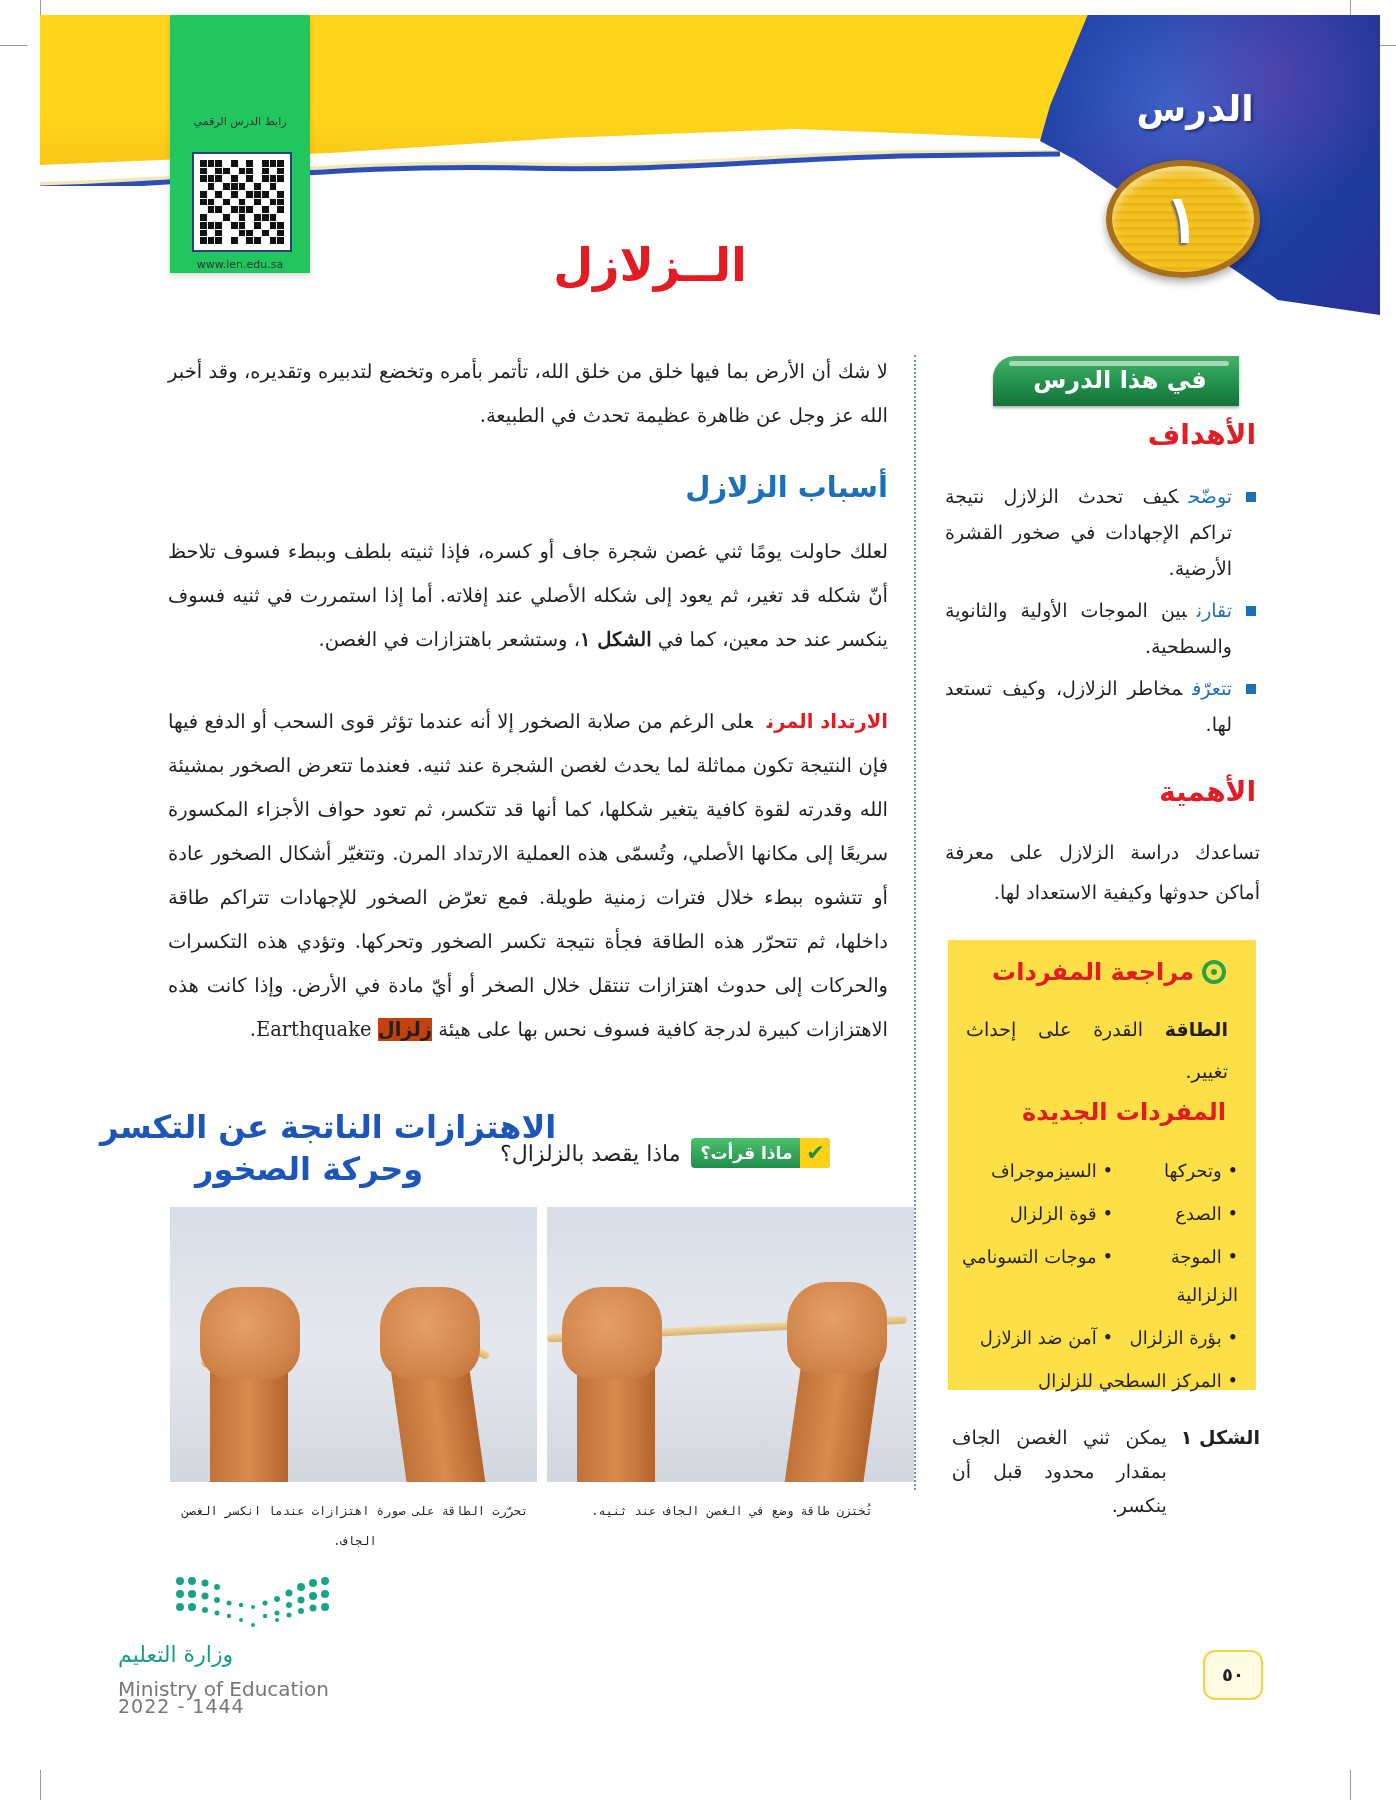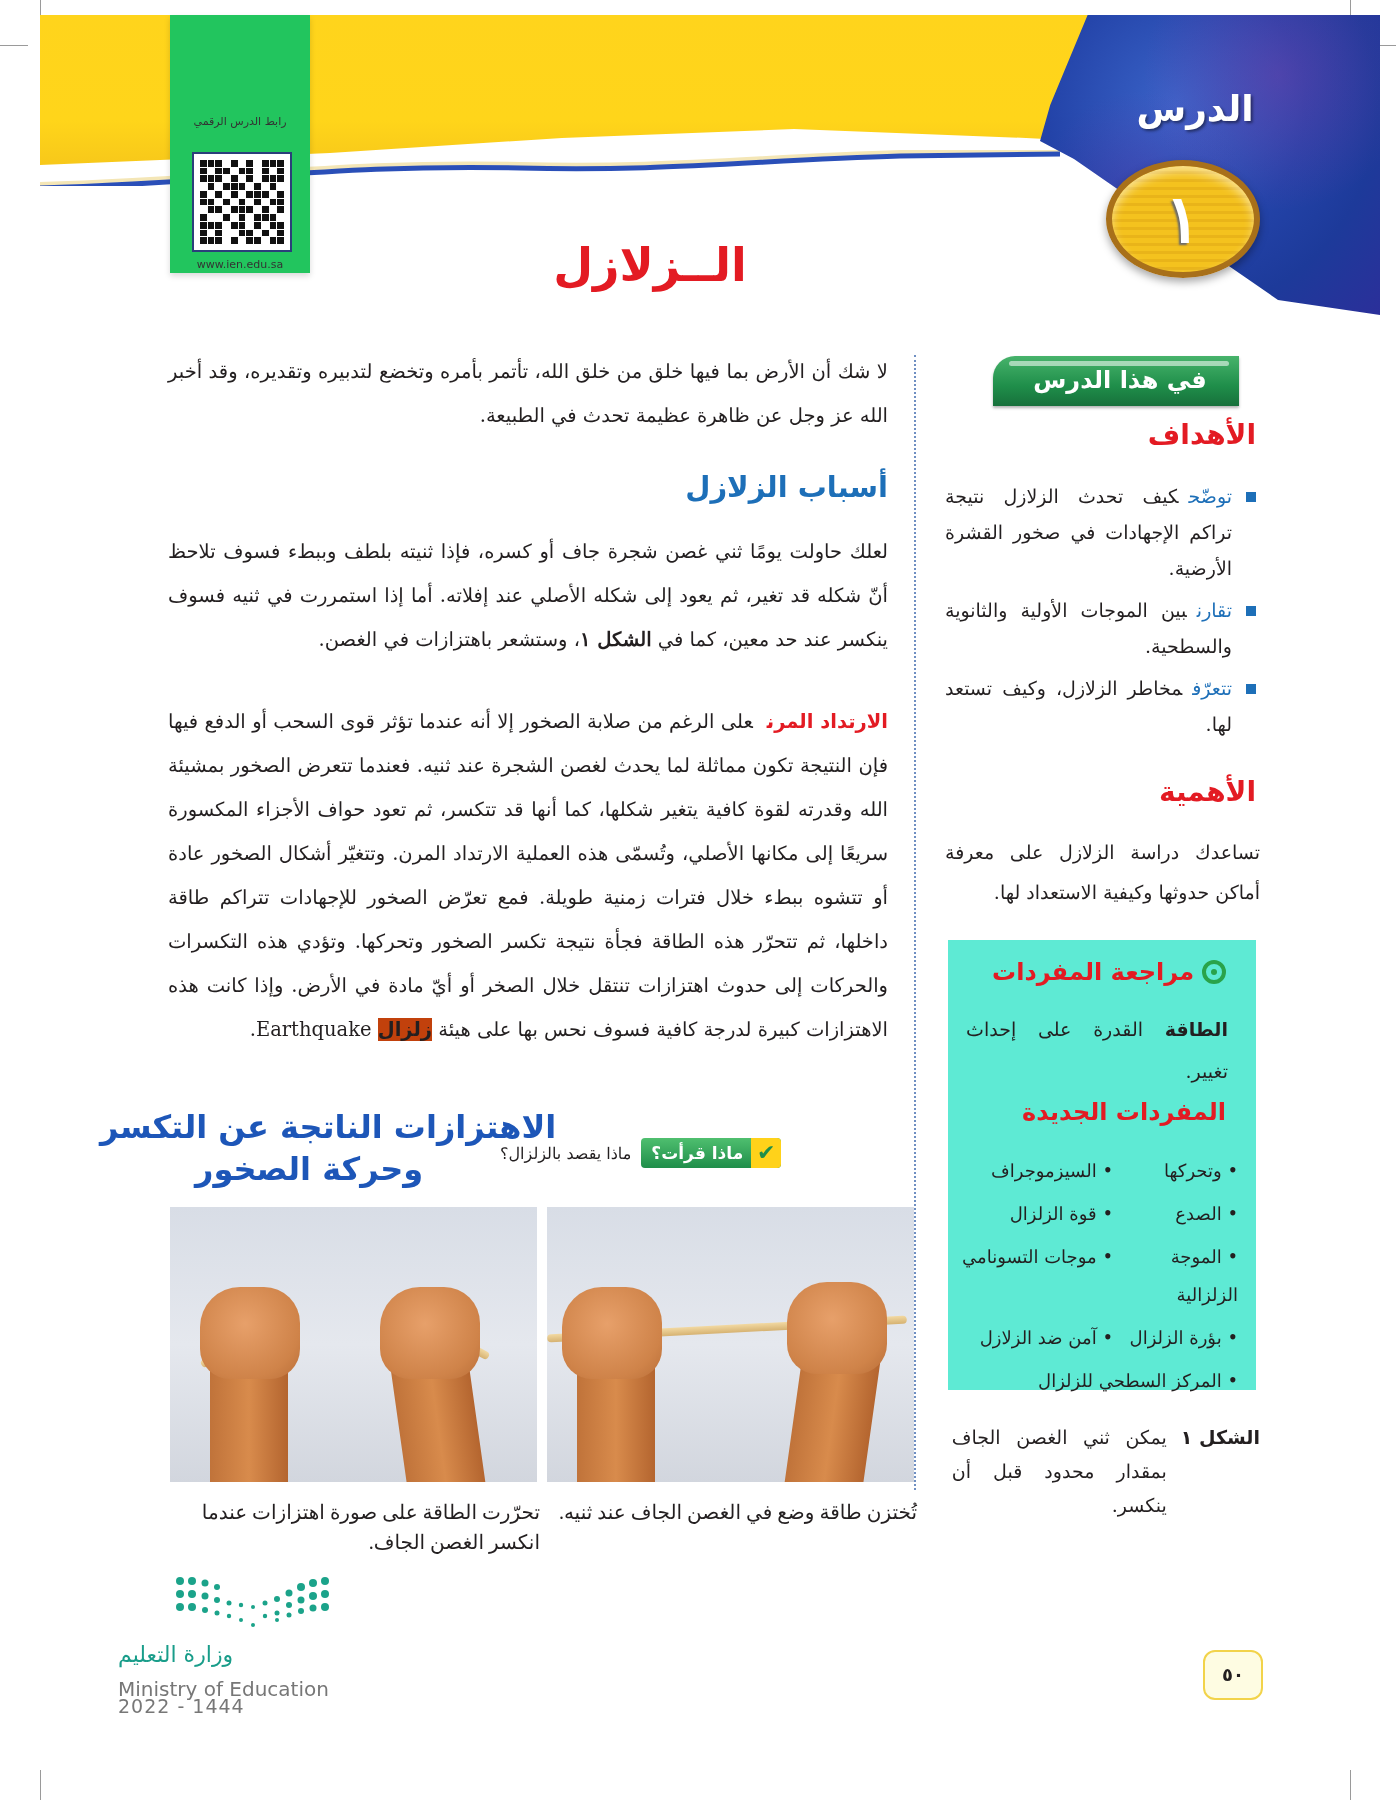--- a/index.html
+++ b/index.html
@@ -78,21 +78,21 @@
       background: rgba(255,255,255,0.55);
     }
     .side-heading { position: absolute; right: 140px; font-weight: bold; font-size: 28px; color: #e31b23; direction: rtl; text-align: right; }
     .obj-list { position: absolute; left: 945px; top: 478px; width: 315px; direction: rtl; list-style: none; }
     .obj-item { position: relative; padding-right: 28px; font-family: "DejaVu Serif", serif; font-size: 19px; line-height: 36px; margin-bottom: 6px; text-align: justify; }
     .obj-item .bullet { position: absolute; right: 4px; top: 14px; width: 10px; height: 10px; background: #1d6fb8; }
     .obj-item .verb { color: #1d6fb8; margin-left: 10px; }
 
     .importance-text { position: absolute; left: 945px; top: 832px; width: 315px; direction: rtl; font-family: "DejaVu Serif", serif; font-size: 19px; line-height: 40px; text-align: justify; }
 
-    .vocab-box { position: absolute; left: 948px; top: 940px; width: 308px; height: 450px; background: #5eead4; direction: rtl; }
+    .vocab-box { position: absolute; left: 948px; top: 940px; width: 308px; height: 450px; background: #fde047; direction: rtl; }
     .vocab-head { position: absolute; right: 30px; top: 18px; font-weight: bold; font-size: 24px; color: #e31b23; display: flex; align-items: center; gap: 8px; }
     .review-icon { width: 24px; height: 24px; border-radius: 50%; border: 4px solid #29a34a; position: relative; }
     .review-icon::after { content: ""; position: absolute; left: 5px; top: 5px; width: 6px; height: 6px; background: #29a34a; border-radius: 50%; }
     .vocab-def { position: absolute; right: 28px; top: 68px; width: 262px; font-family: "DejaVu Serif", serif; font-size: 19px; line-height: 42px; text-align: justify; }
     .vocab-def b { font-family: "DejaVu Sans", sans-serif; }
     .new-vocab-head { position: absolute; right: 30px; top: 158px; font-weight: bold; font-size: 24px; color: #e31b23; }
     .vocab-grid { position: absolute; right: 18px; top: 212px; width: 290px; display: grid; grid-template-columns: 125px 165px; row-gap: 5px; font-family: "DejaVu Serif", serif; font-size: 18px; line-height: 38px; }
     .vocab-grid .full { grid-column: 1 / span 2; }
     .vocab-grid span::before { content: "• "; }
 
@@ -109,31 +109,31 @@
     .p2 { position: absolute; left: 168px; top: 700px; width: 720px; direction: rtl; }
     .p2 .term { font-family: "DejaVu Sans", sans-serif; font-weight: bold; color: #e31b23; margin-left: 14px; }
     .highlight { background: #c2410c; font-family: "DejaVu Sans", sans-serif; font-weight: bold; }
 
     .reading-check { position: absolute; left: 500px; top: 1138px; direction: rtl; display: flex; align-items: center; gap: 10px; }
     .check-badge {
       display: flex; align-items: center; height: 30px; border-radius: 4px; overflow: hidden;
       background: linear-gradient(180deg, #4fbf6f, #1f8e4a); color: #fff; font-weight: bold; font-size: 17px; padding-left: 10px;
     }
     .check-badge .tick { background: #ffd21a; width: 30px; height: 30px; color: #1f8e4a; font-size: 22px; line-height: 30px; text-align: center; margin-left: 8px; }
-    .check-q { font-family: "DejaVu Serif", serif; font-size: 16px; }
+    .check-q { font-family: "DejaVu Serif", serif; font-size: 22px; }
 
     .annot { position: absolute; direction: rtl; color: #1d56b8; font-weight: bold; font-size: 32px; }
 
     .photo { position: absolute; top: 1207px; width: 367px; height: 275px; overflow: hidden;
       background: linear-gradient(180deg, #d8dde6 0%, #e5e8ee 50%, #d2d6de 100%); }
     .arm { position: absolute; bottom: -10px; width: 78px; height: 190px; background: linear-gradient(90deg, #c0733a, #d88b4c, #b4652f); border-radius: 30px 30px 0 0; }
     .fist { position: absolute; width: 100px; height: 92px; background: radial-gradient(circle at 45% 40%, #e7a06a, #cf8349 70%, #b96e38); border-radius: 40px 36px 30px 30px; }
     .stick { position: absolute; height: 8px; background: linear-gradient(180deg, #f2d9a2, #d6b271); border-radius: 4px; }
 
-    .caption { position: absolute; top: 1497px; direction: rtl; font-family: Liberation Serif, serif; font-size: 20px; line-height: 30px; text-align: right; }
+    .caption { position: absolute; top: 1497px; direction: rtl; font-family: Liberation Mono, monospace; font-size: 12px; line-height: 30px; text-align: center; }
 
     
     .moe-logo { position: absolute; left: 100px; top: 1570px; width: 240px; }
     .moe-dots { position: absolute; left: 72px; top: 5px; width: 160px; height: 55px; }
     .moe-ar { position: absolute; left: 18px; top: 72px; font-size: 22px; color: #199d8a; direction: rtl; }
     .moe-en { position: absolute; left: 18px; top: 107px; font-size: 20px; color: #777; font-family: "DejaVu Sans", sans-serif; }
     .moe-year { position: absolute; left: 18px; top: 125px; font-size: 19px; color: #777; font-family: "DejaVu Sans", sans-serif; letter-spacing: 1px; }
 
     .page-num {
       position: absolute; left: 1203px; top: 1650px; width: 60px; height: 50px; border-radius: 12px;

